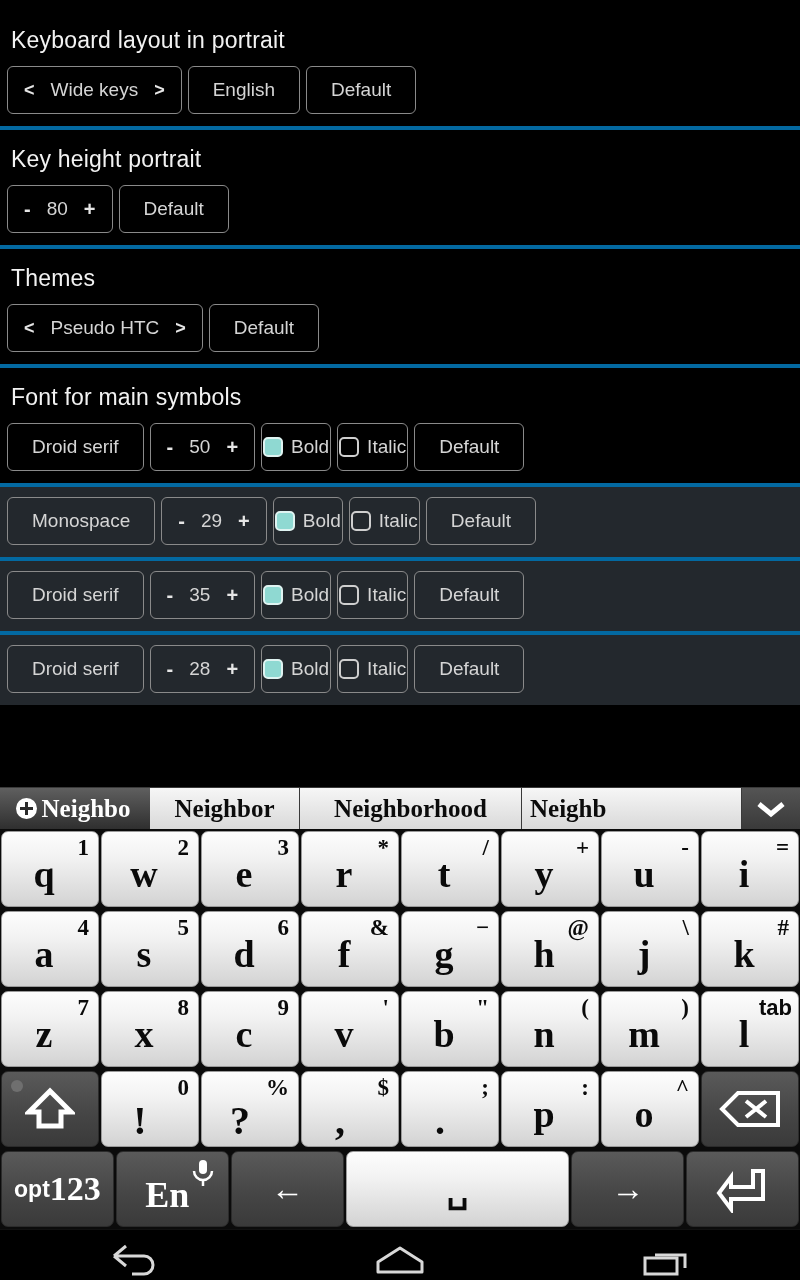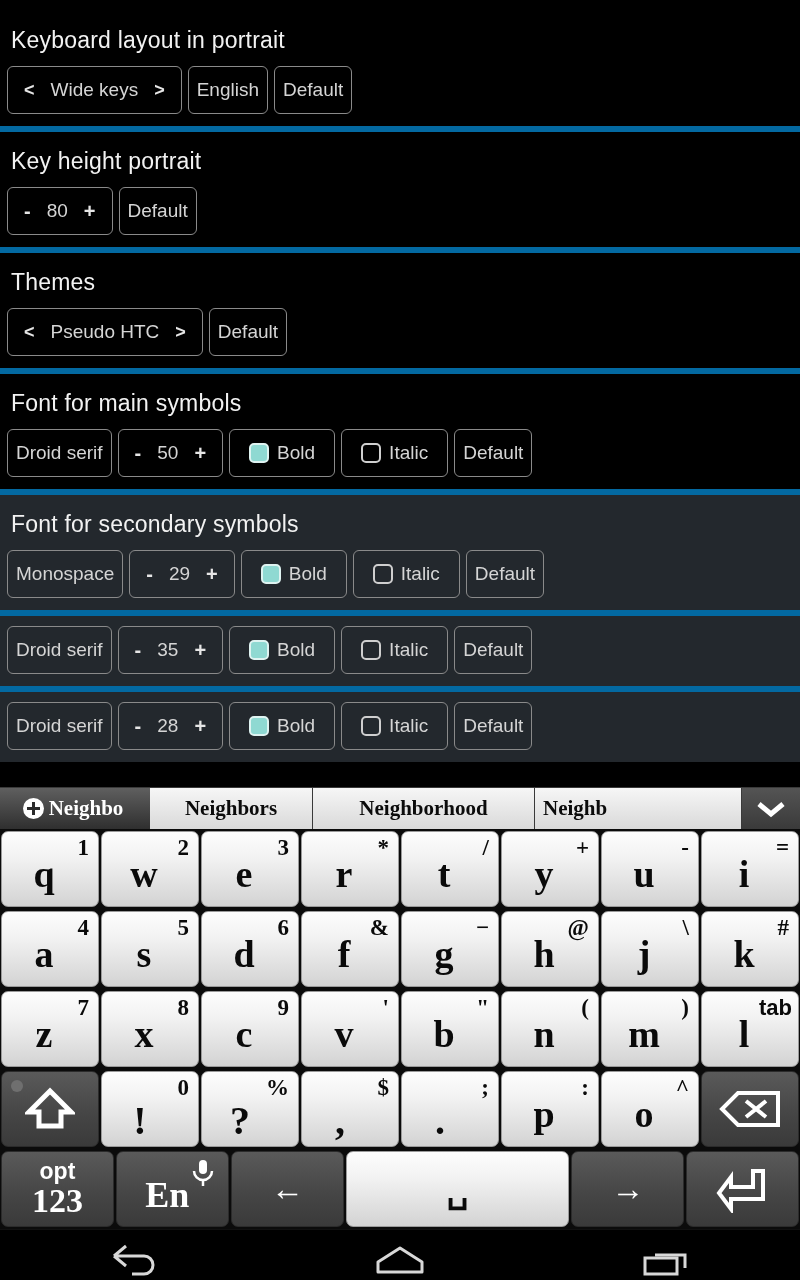--- a/index.html
+++ b/index.html
@@ -11,55 +11,55 @@
   }
   #root { position: relative; width: 800px; height: 1280px; background: #f97316; margin-top: 11px; }
 
   
   .settings {
     position: absolute; left: 0; top: 0; width: 800px; height: 782px;
     overflow: hidden; background: #000;
   }
   .setting-row { position: relative; padding: 10px 0 12px 0; }
   .setting-row.alt { background: #23282d; }
-  .setting-row + .setting-row { border-top: 6px solid #0369a1; }
+  .setting-row + .setting-row { border-top: 4px solid #0369a1; }
   .setting-title {
     font-size: 23px; color: #f2f2f2; padding: 6px 0 12px 11px;
     font-weight: 400; letter-spacing: .2px;
   }
   .ctrl-row { display: flex; gap: 6px; padding-left: 7px; align-items: stretch; }
   .btn {
     border: 1px solid #8a8a8a; border-radius: 6px;
     color: #d5d5d5; font-size: 19px;
     display: flex; align-items: center; justify-content: center;
-    padding: 10px 8px; min-height: 48px; background: transparent;
+    padding: 10px 24px; min-height: 48px; background: transparent;
     white-space: nowrap;
   }
   .btn.spin { gap: 16px; padding: 10px 16px; }
   .btn .arrow { font-weight: bold; font-size: 18px; color: #e6e6e6; }
   .btn .plusminus { font-weight: bold; font-size: 20px; color: #e6e6e6; }
   .btn .val { color: #d5d5d5; }
-  .btn.check { gap: 8px; padding: 10px 19px; }
+  .btn.check { gap: 8px; padding: 10px 1px; }
   .chk {
     width: 20px; height: 20px; border-radius: 5px;
     border: 2px solid #cfcfcf; background: transparent; flex: none;
   }
   .chk.on { background: #8fd9d2; border-color: #dff3f1; }
 
   
   .suggest {
     position: absolute; left: 0; top: 776px; width: 800px; height: 42px;
     display: flex; align-items: stretch;
     background: linear-gradient(#f6f6f6, #d9d9d9);
     border-top: 1px solid #3a3a3a;
   }
   .sug {
     display: flex; align-items: center; justify-content: center;
     font-family: "Liberation Serif", serif; font-weight: bold;
-    font-size: 21px; color: #0b0b0b; padding: 18px 8px;
+    font-size: 25px; color: #0b0b0b; padding: 18px 8px;
     border-right: 1px solid #3a3a3a; overflow: hidden; white-space: nowrap;
   }
   .sug.first {
     background: linear-gradient(#5f5f5f, #2f2f2f);
     color: #ffffff; border-right: none; gap: 5px; padding-left: 4px;
   }
   .sug .addicon {
     width: 21px; height: 21px; border-radius: 50%;
     background: #ffffff; position: relative; flex: none;
   }
@@ -103,21 +103,21 @@
   }
   .key.dark {
     background: linear-gradient(#5a5a5a 0%, #464646 55%, #3a3a3a 100%);
     border: 1px solid #2b2b2b;
   }
   .dot {
     position: absolute; left: 9px; top: 8px; width: 12px; height: 12px;
     border-radius: 50%; background: #6f6f6f;
   }
   .stack {
-    display: flex; flex-direction: column; align-items: center; justify-content: center;
+    display: flex; flex-direction: row; align-items: center; justify-content: center;
     line-height: 1.05;
   }
   .stack .t1 {
     font-family: "Liberation Sans", sans-serif; font-size: 23px; color: #fff; font-weight: 600;
   }
   .stack .t2 {
     font-family: "Liberation Serif", serif; font-size: 34px; color: #fff; font-weight: bold;
   }
   .arrowtxt { font-size: 33px; color: #fff; }
   .entxt {
@@ -197,21 +197,20 @@
         </div>
         <div class="btn check">
           <span class="chk"></span>
           <span>Italic</span>
         </div>
         <div class="btn">Default</div>
       </div>
     </div>
 
     <div class="setting-row alt">
-      <div class="setting-title">Font for secondary symbols</div>
       <div class="ctrl-row">
         <div class="btn">Monospace</div>
         <div class="btn spin">
           <span class="plusminus">-</span>
           <span class="val">29</span>
           <span class="plusminus">+</span>
         </div>
         <div class="btn check">
           <span class="chk on"></span>
           <span>Bold</span>
@@ -264,22 +263,22 @@
       </div>
     </div>
 
   </div>
 
   <div class="suggest">
     <div class="sug first" style="width:150px;flex:none">
       <span class="addicon"></span>
       <span>Neighbo</span>
     </div>
-    <div class="sug" style="width:163px;flex:none">
-      <span>Neighbors</span>
+    <div class="sug" style="width:150px;flex:none">
+      <span>Neighbor</span>
     </div>
     <div class="sug" style="width:222px;flex:none">
       <span>Neighborhood</span>
     </div>
     <div class="sug" style="flex:1 1 auto;justify-content:flex-start">
       <span>Neighb</span>
     </div>
     <div class="sug-expand">
       <svg width="34" height="22" viewBox="0 0 34 22">
         <path d="M5 6 L17 16 L29 6" fill="none" stroke="#ffffff" stroke-width="5" stroke-linecap="butt" stroke-linejoin="miter"></path>

